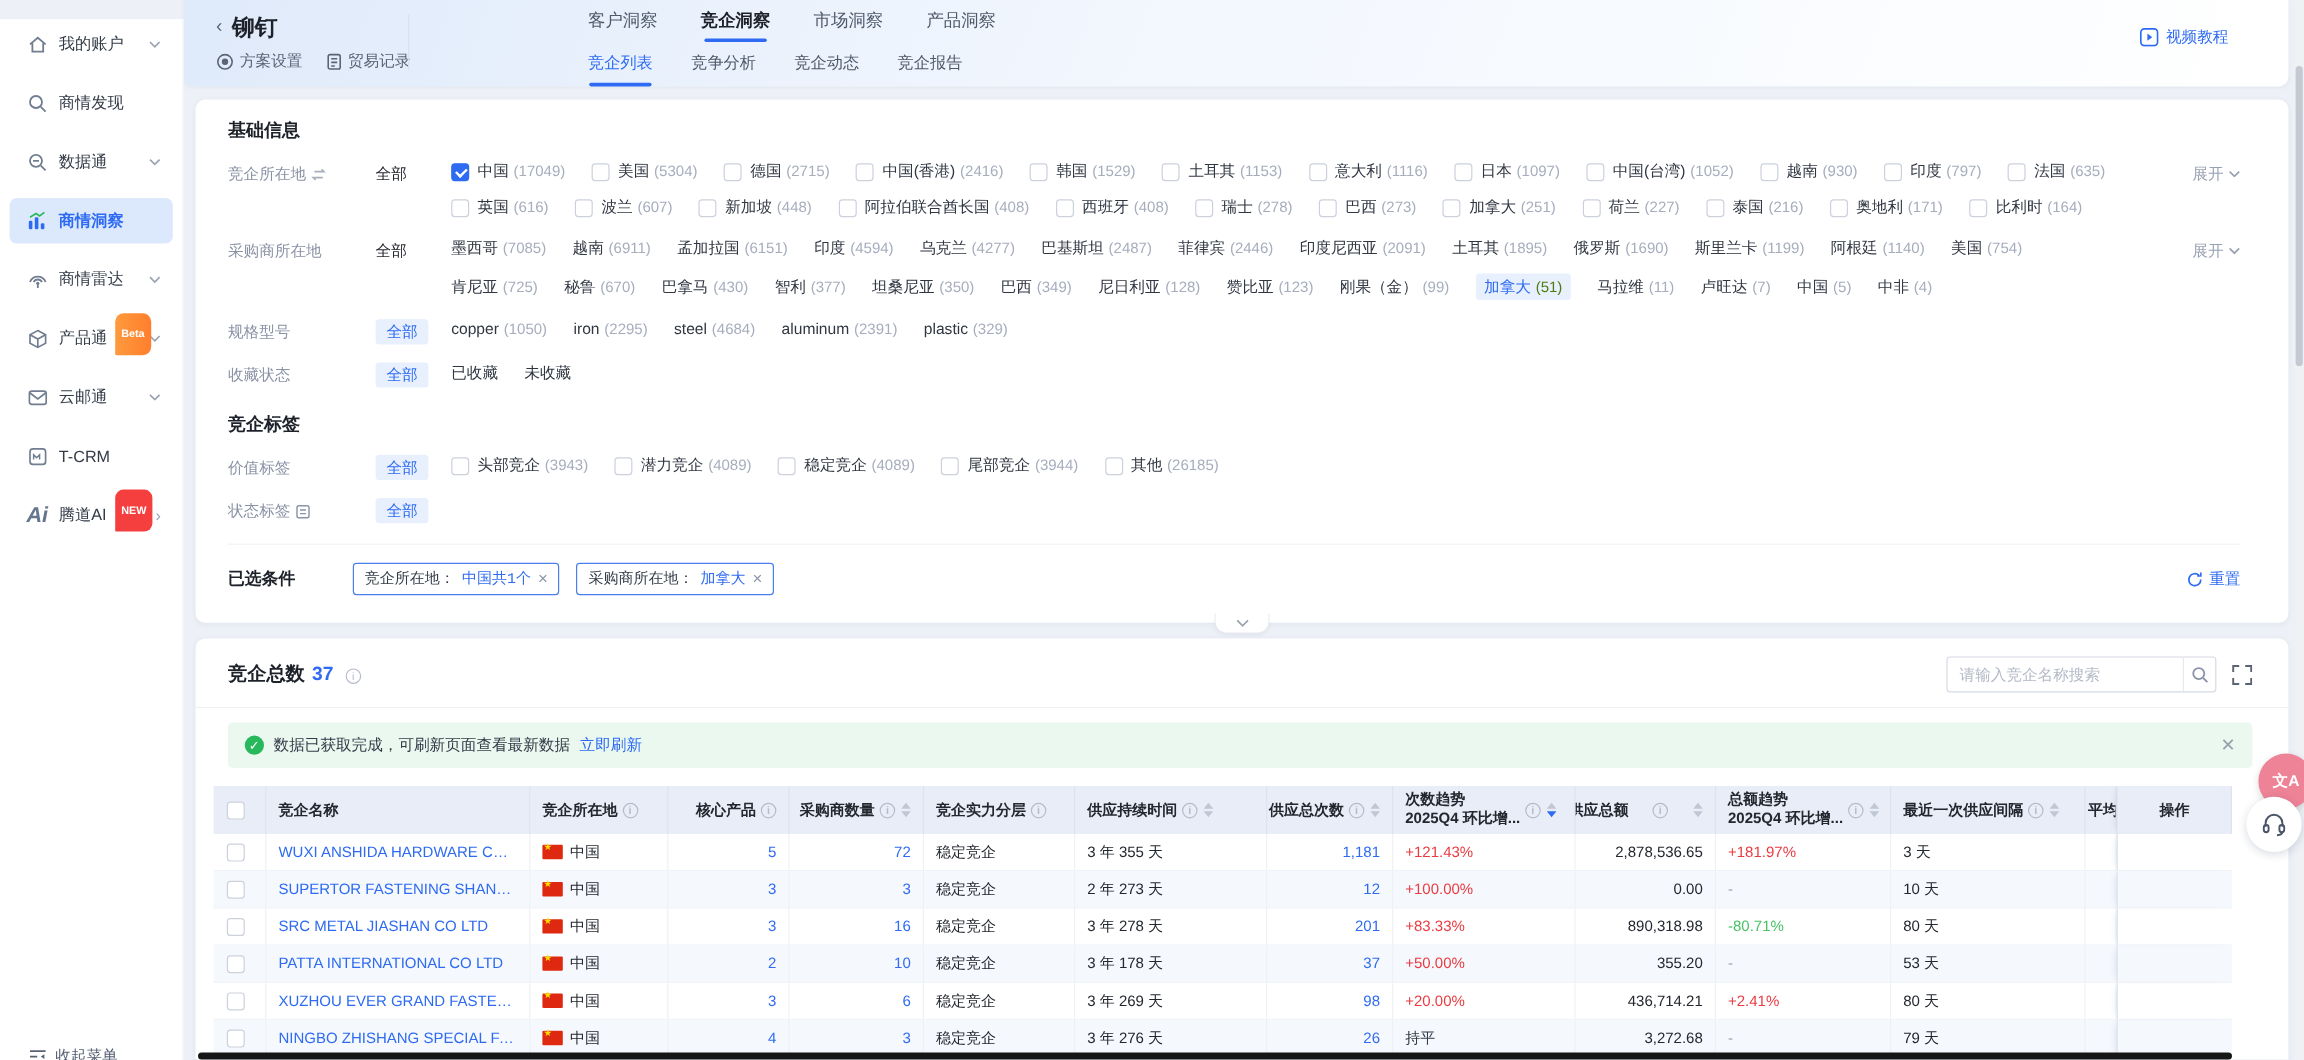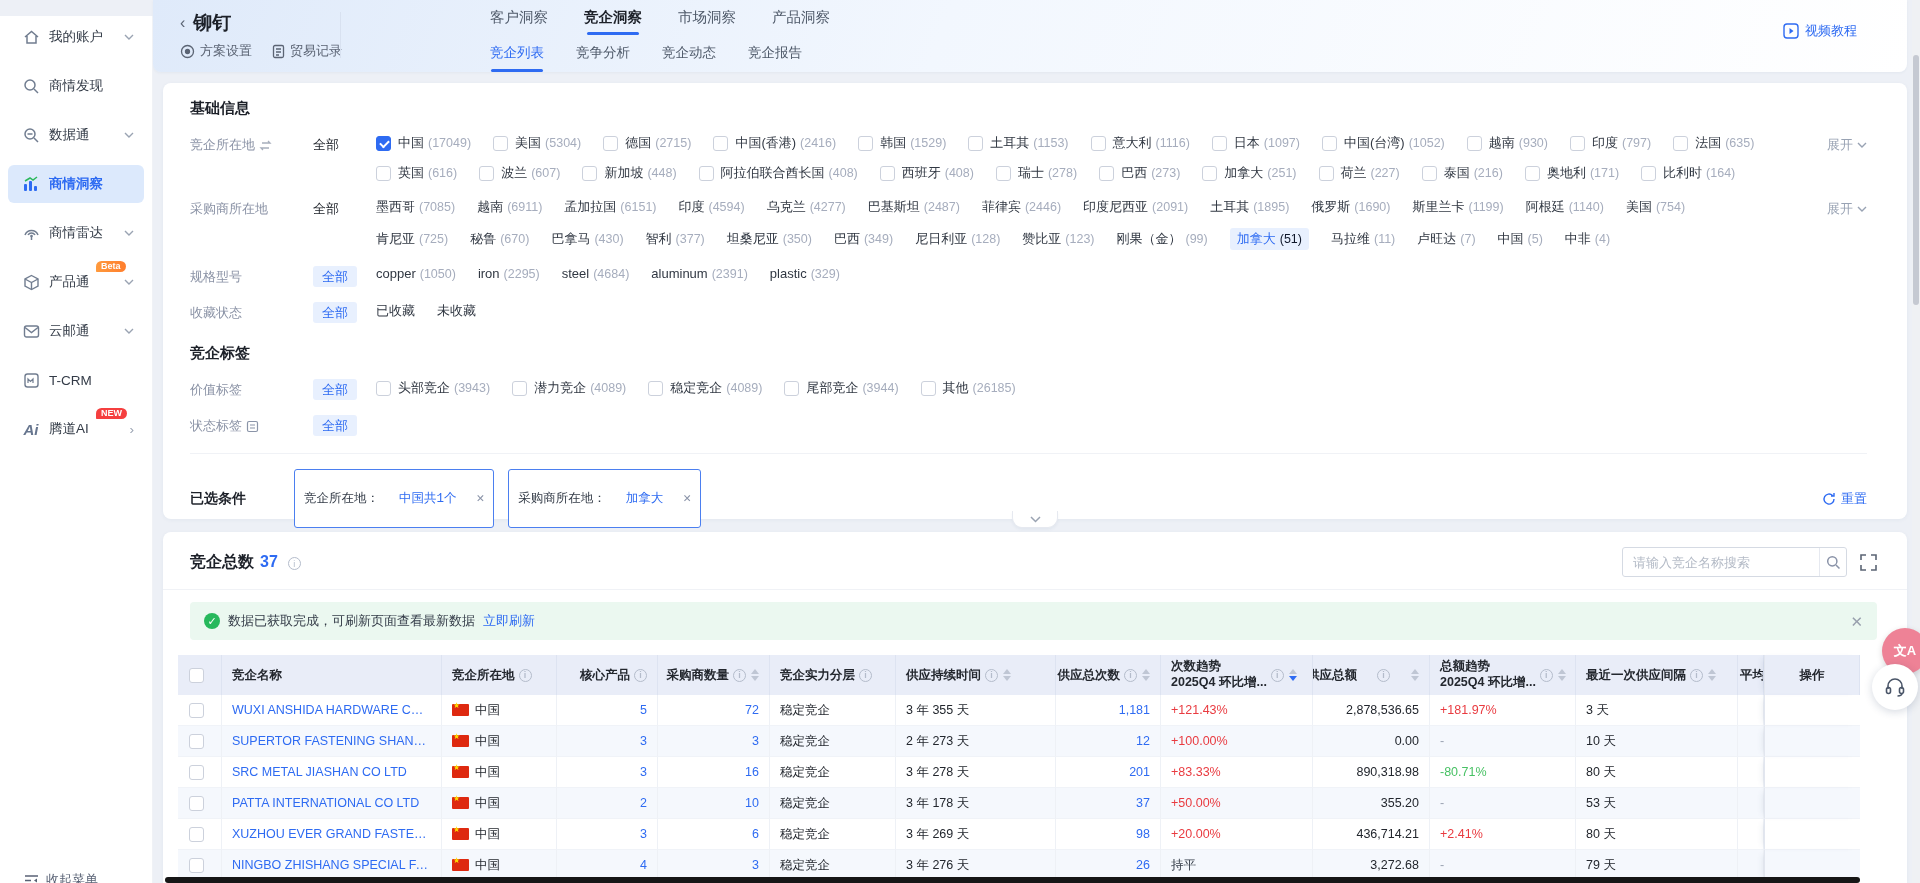--- a/index.html
+++ b/index.html
@@ -11,21 +11,21 @@
   .sidebar { position:absolute; left:0; top:16px; width:153px; height:883px; background:#fff;
     border-right:1px solid #f0f2f6; z-index:5; }
   .side-items { padding-top:2px; }
   .side-item { height:38px; margin:0 8px 11px 8px; display:flex; align-items:center;
     padding-left:14px; border-radius:6px; font-size:13.5px; color:#333b47; cursor:pointer; position:relative; }
   .side-item .s-ic { width:18px; height:18px; margin-right:9px; display:flex; align-items:center; justify-content:center; color:#717d90; }
   .side-item.active { background:#dce9fc; color:#2e6bf2; font-weight:bold; }
   .side-item.active .s-ic { color:#2e6bf2; }
   .side-item .chev { margin-left:auto; margin-right:10px; color:#9aa3b2; }
   .badge { position:absolute; top:-2px; left:88px; font-size:9px; font-weight:bold; color:#fff;
-    padding:0 5px; border-radius:7px 7px 7px 1px; line-height:11px; }
+    padding:12px 5px; border-radius:7px 7px 7px 1px; line-height:11px; }
   .badge.beta { background:linear-gradient(90deg,#ff9a3d,#ff7e2d); }
   .badge.new  { background:#f53f3f; }
   .collapse-menu { position:absolute; left:24px; bottom:10px; display:flex; align-items:center;
     gap:7px; font-size:13px; color:#596275; cursor:pointer; }
 
   
   .main { position:absolute; left:153px; top:0; width:1767px; height:883px; }
 
   
   .topbar { position:absolute; left:0; top:0; width:1754px; height:72px;
@@ -56,34 +56,34 @@
   .sec-title { font-size:15px; font-weight:bold; color:#1d2129; }
   .frow { display:flex; align-items:flex-start; margin-top:16px; }
   .flabel { width:123px; flex:none; font-size:13px; color:#8a92a5; display:flex; align-items:center; gap:4px; padding-top:2px; }
   .fall { width:63px; flex:none; font-size:13px; color:#23272e; padding-top:2px; cursor:pointer; }
   .fall .chip-all { background:#e8f0fe; color:#2e6bf2; padding:3px 9px; border-radius:3px; }
   .fopts { flex:1; display:flex; flex-direction:column; gap:12px; min-width:0; }
   .fline { display:flex; gap:22px; align-items:center; }
   .opt { display:flex; align-items:center; font-size:13px; color:#303742; cursor:pointer; white-space:nowrap; }
   .opt .cnt { color:#a6adbd; margin-left:4px; font-size:12.5px; }
   .opt.sel { background:#e8f0fe; color:#2e6bf2; border-radius:3px; padding:2px 7px; }
-  .opt.sel .cnt { color:#0f172a; }
+  .opt.sel .cnt { color:#4d7c0f; }
   .cb { width:15px; height:15px; border:1px solid #ccd1dc; border-radius:3px; background:#fff;
     margin-right:7px; position:relative; flex:none; }
   .cb.on { background:#2e6bf2; border-color:#2e6bf2; }
   .cb.on::after { content:''; position:absolute; left:3px; top:3px; width:7px; height:4px;
     border-left:2px solid #fff; border-bottom:2px solid #fff; transform:rotate(-45deg); }
   .expand-link { flex:none; margin-left:auto; display:flex; align-items:center; gap:4px;
     font-size:13px; color:#98a2b3; cursor:pointer; padding-top:2px; }
   .fdivider { height:1px; background:#f0f2f6; margin-top:18px; }
   .selected-row { display:flex; align-items:center; margin-top:15px;font-family:Liberation Mono, monospace; }
   .selected-label { width:104px; font-size:14px; font-weight:bold; color:#1d2129; }
   .sel-tags { display:flex; gap:14px; }
-  .sel-tag { display:flex; align-items:center; gap:20px; border:1px solid #4b7ff0; border-radius:3px;
-    background:#fff; padding:20px 9px; font-size:12.5px; color:#333b47; cursor:default; }
+  .sel-tag { display:flex; align-items:center; gap:6px; border:1px solid #4b7ff0; border-radius:3px;
+    background:#fff; padding:4px 9px; font-size:12.5px; color:#333b47; cursor:default; }
   .sel-tag .val { color:#2e6bf2; }
   .sel-tag .x { color:#8a93a8; font-size:13px; cursor:pointer; line-height:1; }
   .reset-link { margin-left:auto; display:flex; align-items:center; gap:5px; color:#2e6bf2;
     font-size:13px; cursor:pointer; }
   .collapse-pill { position:absolute; left:50%; bottom:-9px; transform:translateX(-50%);
     width:46px; height:17px; background:#fff; border:1px solid #e6e9f0; border-top:none;
     border-radius:0 0 10px 10px; display:flex; align-items:center; justify-content:center;
     color:#9aa3b2; cursor:pointer; box-shadow:0 2px 3px rgba(40,70,120,.05); }
 
   
@@ -251,21 +251,21 @@
         <span class="s-ic">
           <svg width="17" height="17" viewBox="0 0 17 17" fill="none" stroke="currentColor" stroke-width="1.4">
             <rect x="2" y="2" width="13" height="13" rx="2.5"></rect>
             <path d="M5 11V7l2.5 2.5L10 7v4" stroke-width="1.2"></path>
           </svg>
         </span>
         <span class="sidebar-item-label">T-CRM</span>
       </div>
       <div class="side-item">
         <span class="s-ic">
-          <span style="font-weight:bold;font-size:15px;color:#66758e;font-style:italic">Ai</span>
+          <span style="font-weight:bold;font-size:18px;color:#66758e;font-style:italic">Ai</span>
         </span>
         <span class="sidebar-item-label">腾道AI</span>
         <span class="badge new">NEW</span>
         <span class="chev">›</span>
       </div>
     </div>
   <div class="collapse-menu">
     <span>
       <svg width="15" height="13" viewBox="0 0 15 13" fill="none" stroke="#596275" stroke-width="1.5">
         <path d="M1 2h13M1 6.5h6M1 11h13"></path>

